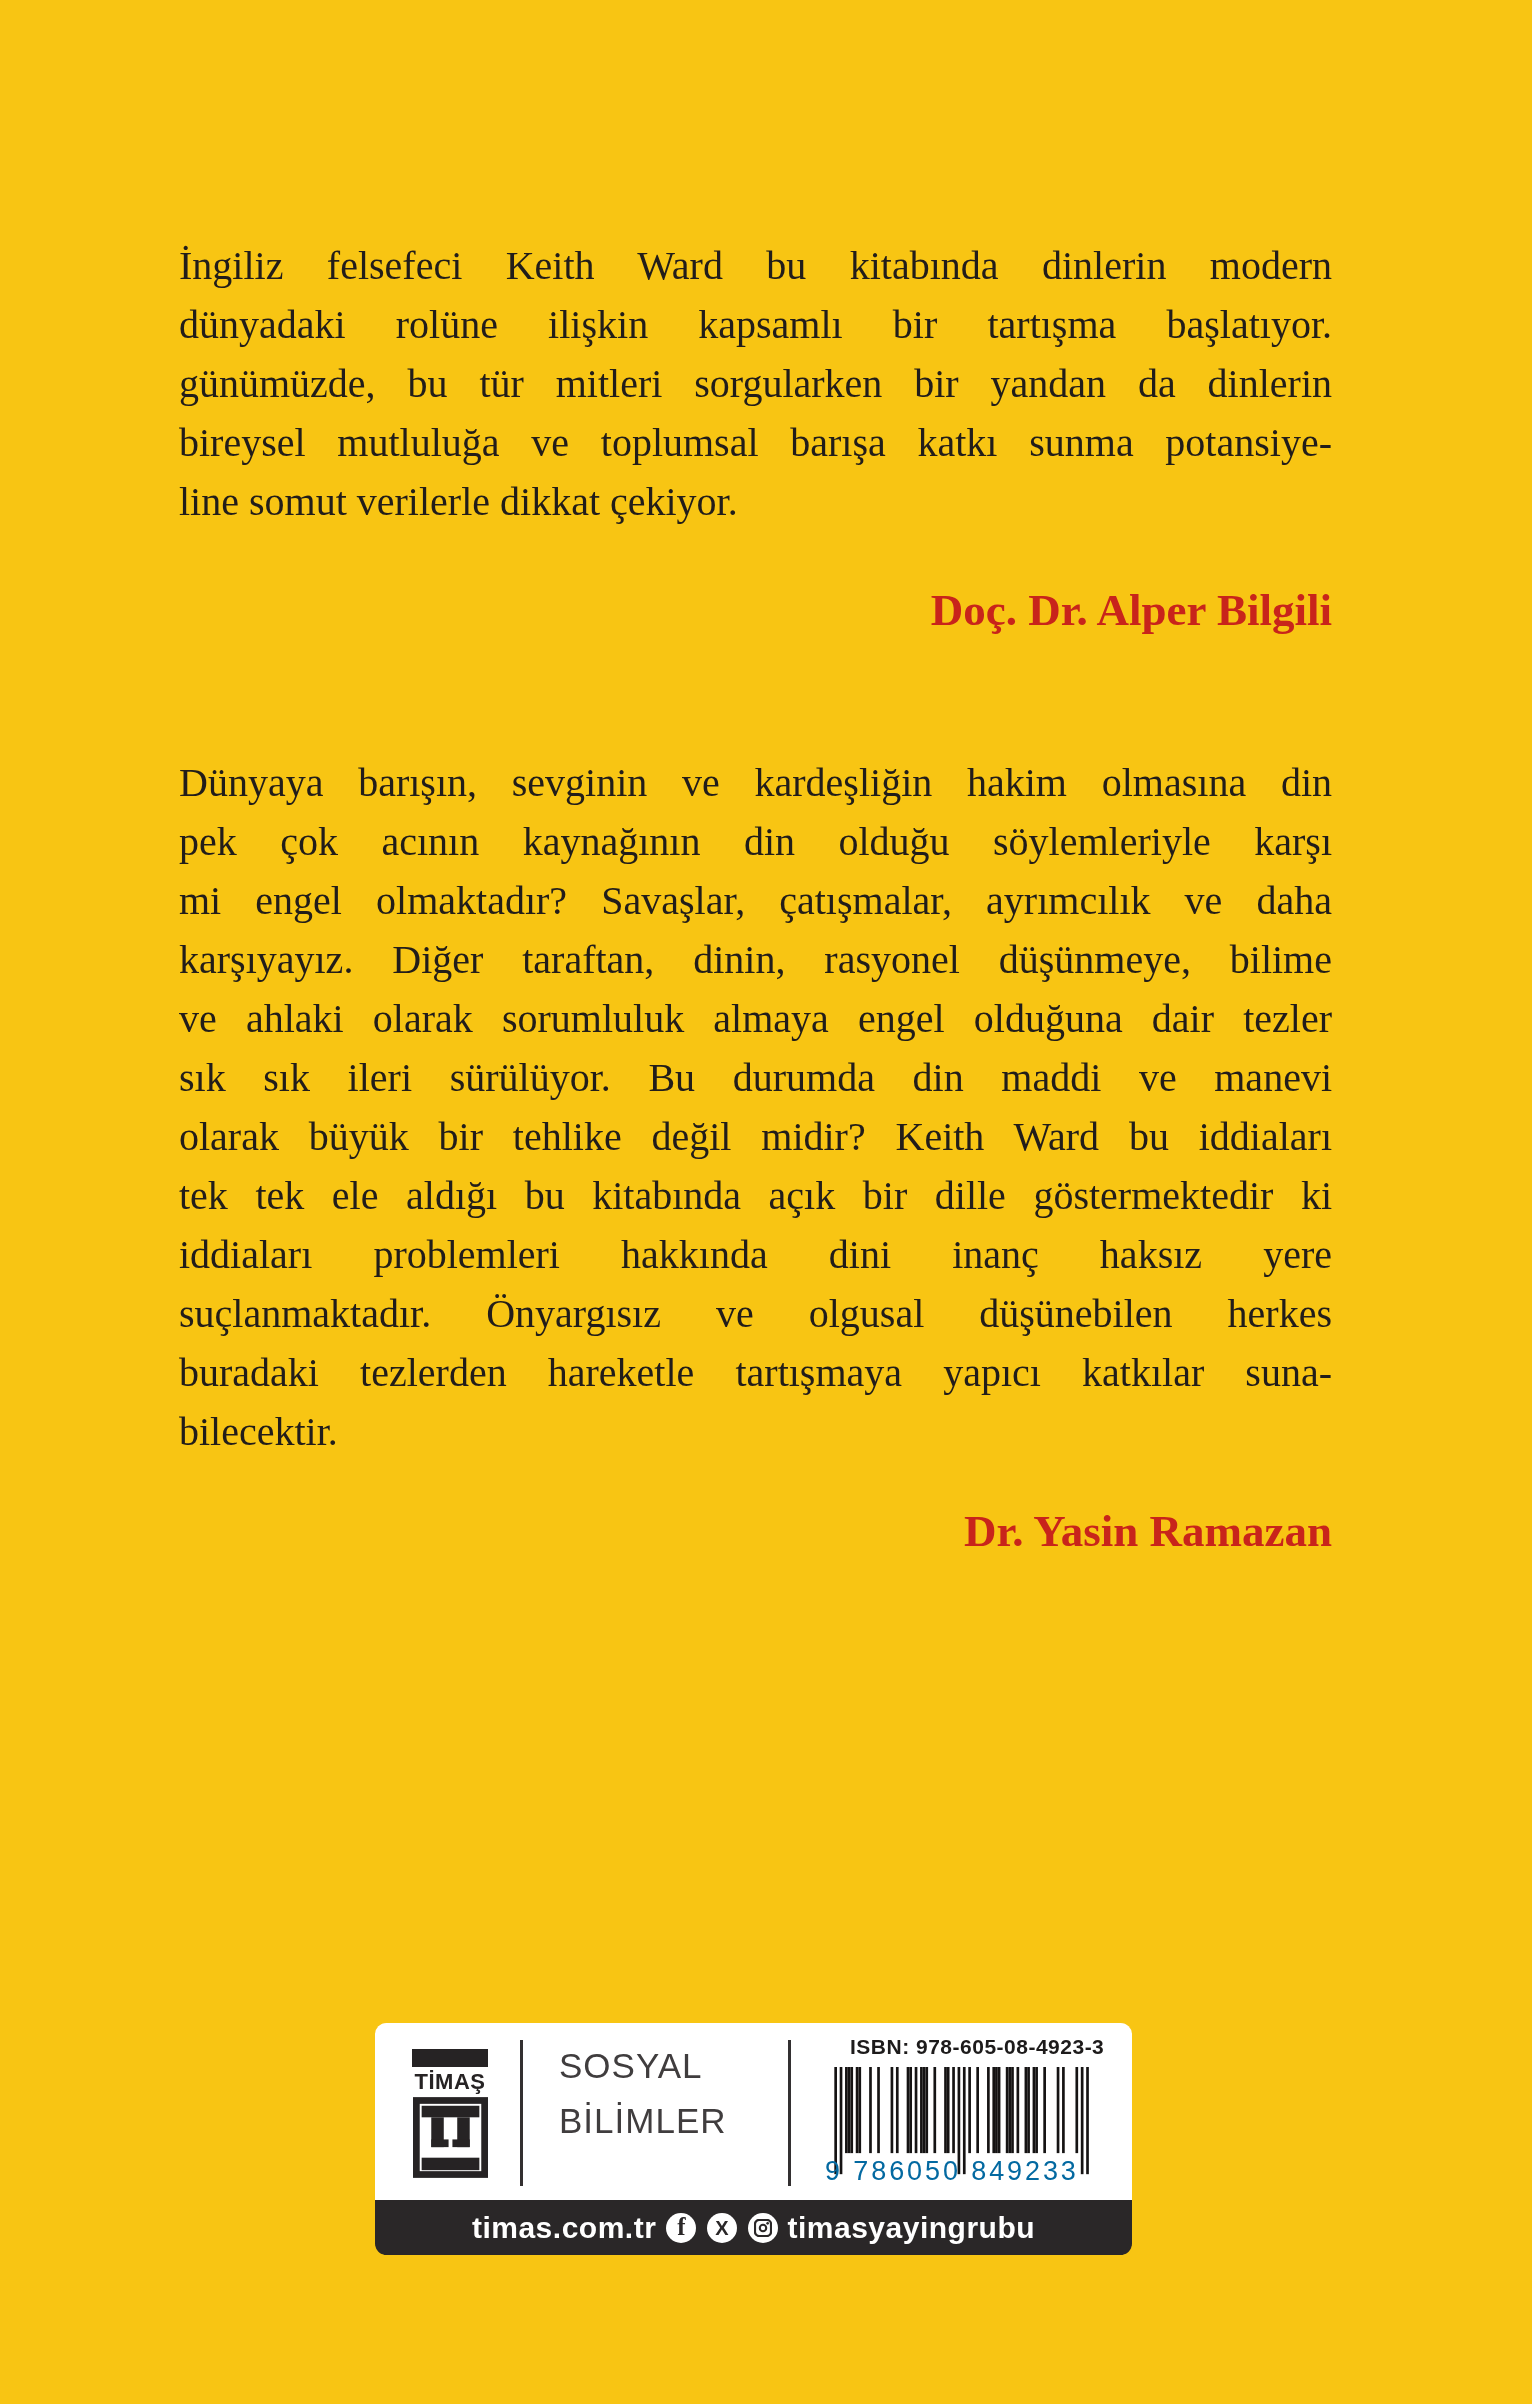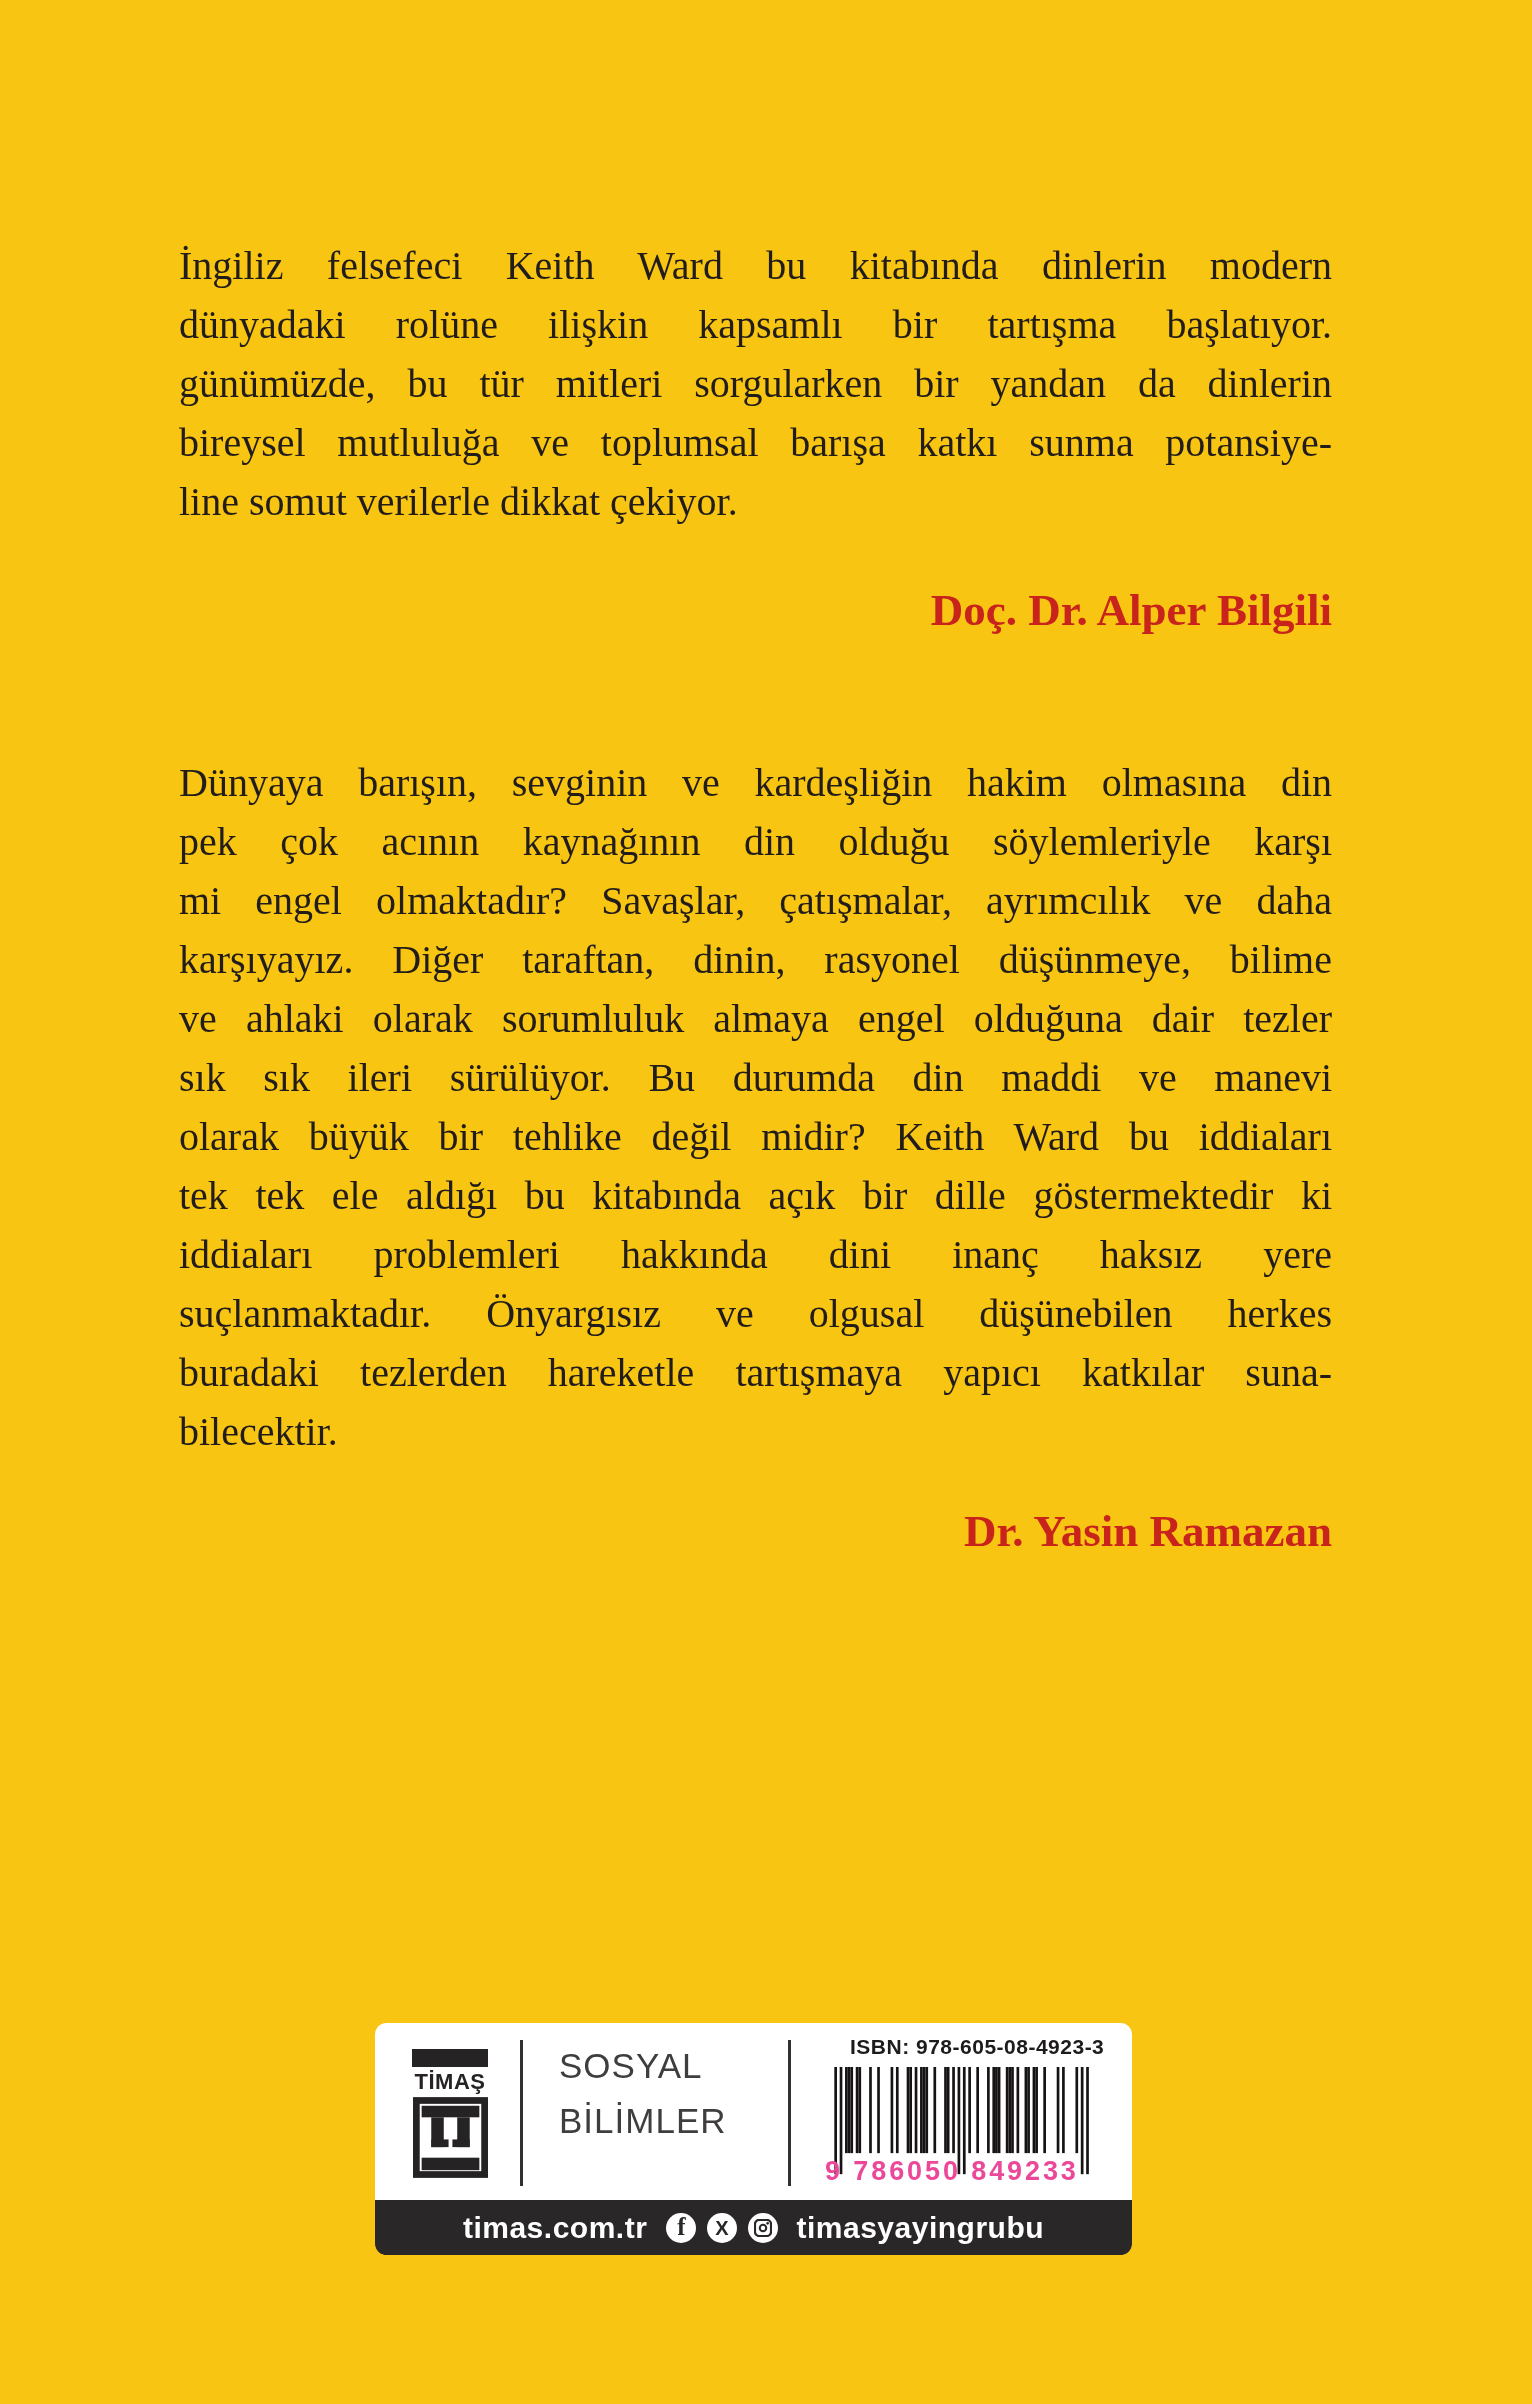--- a/index.html
+++ b/index.html
@@ -91,30 +91,29 @@
     font-family: "Liberation Sans", sans-serif;
     font-weight: 600; font-size: 21px; color: #1d1b1b;
     letter-spacing: 0.5px; white-space: nowrap;
   }
   .barcode {
     position: absolute; left: 459px; top: 44px;
   }
   .barcode-digits {
     position: absolute; left: 450px; top: 133px; width: 279px;
     font-family: "Liberation Sans", sans-serif;
-    font-size: 27px; color: #ec4899; letter-spacing: 2.9px;
+    font-size: 27px; color: #0369a1; letter-spacing: 2.9px;
     white-space: nowrap;
-    font-weight: bold;
   }
 
   .pub-black {
     position: absolute; left: 0; top: 177px;
     width: 757px; height: 55px; background: #2A2728;
     display: flex; align-items: center; justify-content: center;
-    gap: 19px;
+    gap: 10px;
     border-radius: 0 0 9.6px 9.6px;
   }
   .bar-text {
     font-family: "Liberation Sans", sans-serif;
     font-weight: bold; font-size: 30px; color: #ffffff;
     letter-spacing: 0.5px; white-space: nowrap;
   }
   .social-row { display: flex; align-items: center; gap: 10.6px; }
   .social {
     width: 30px; height: 30px; border-radius: 50%;

